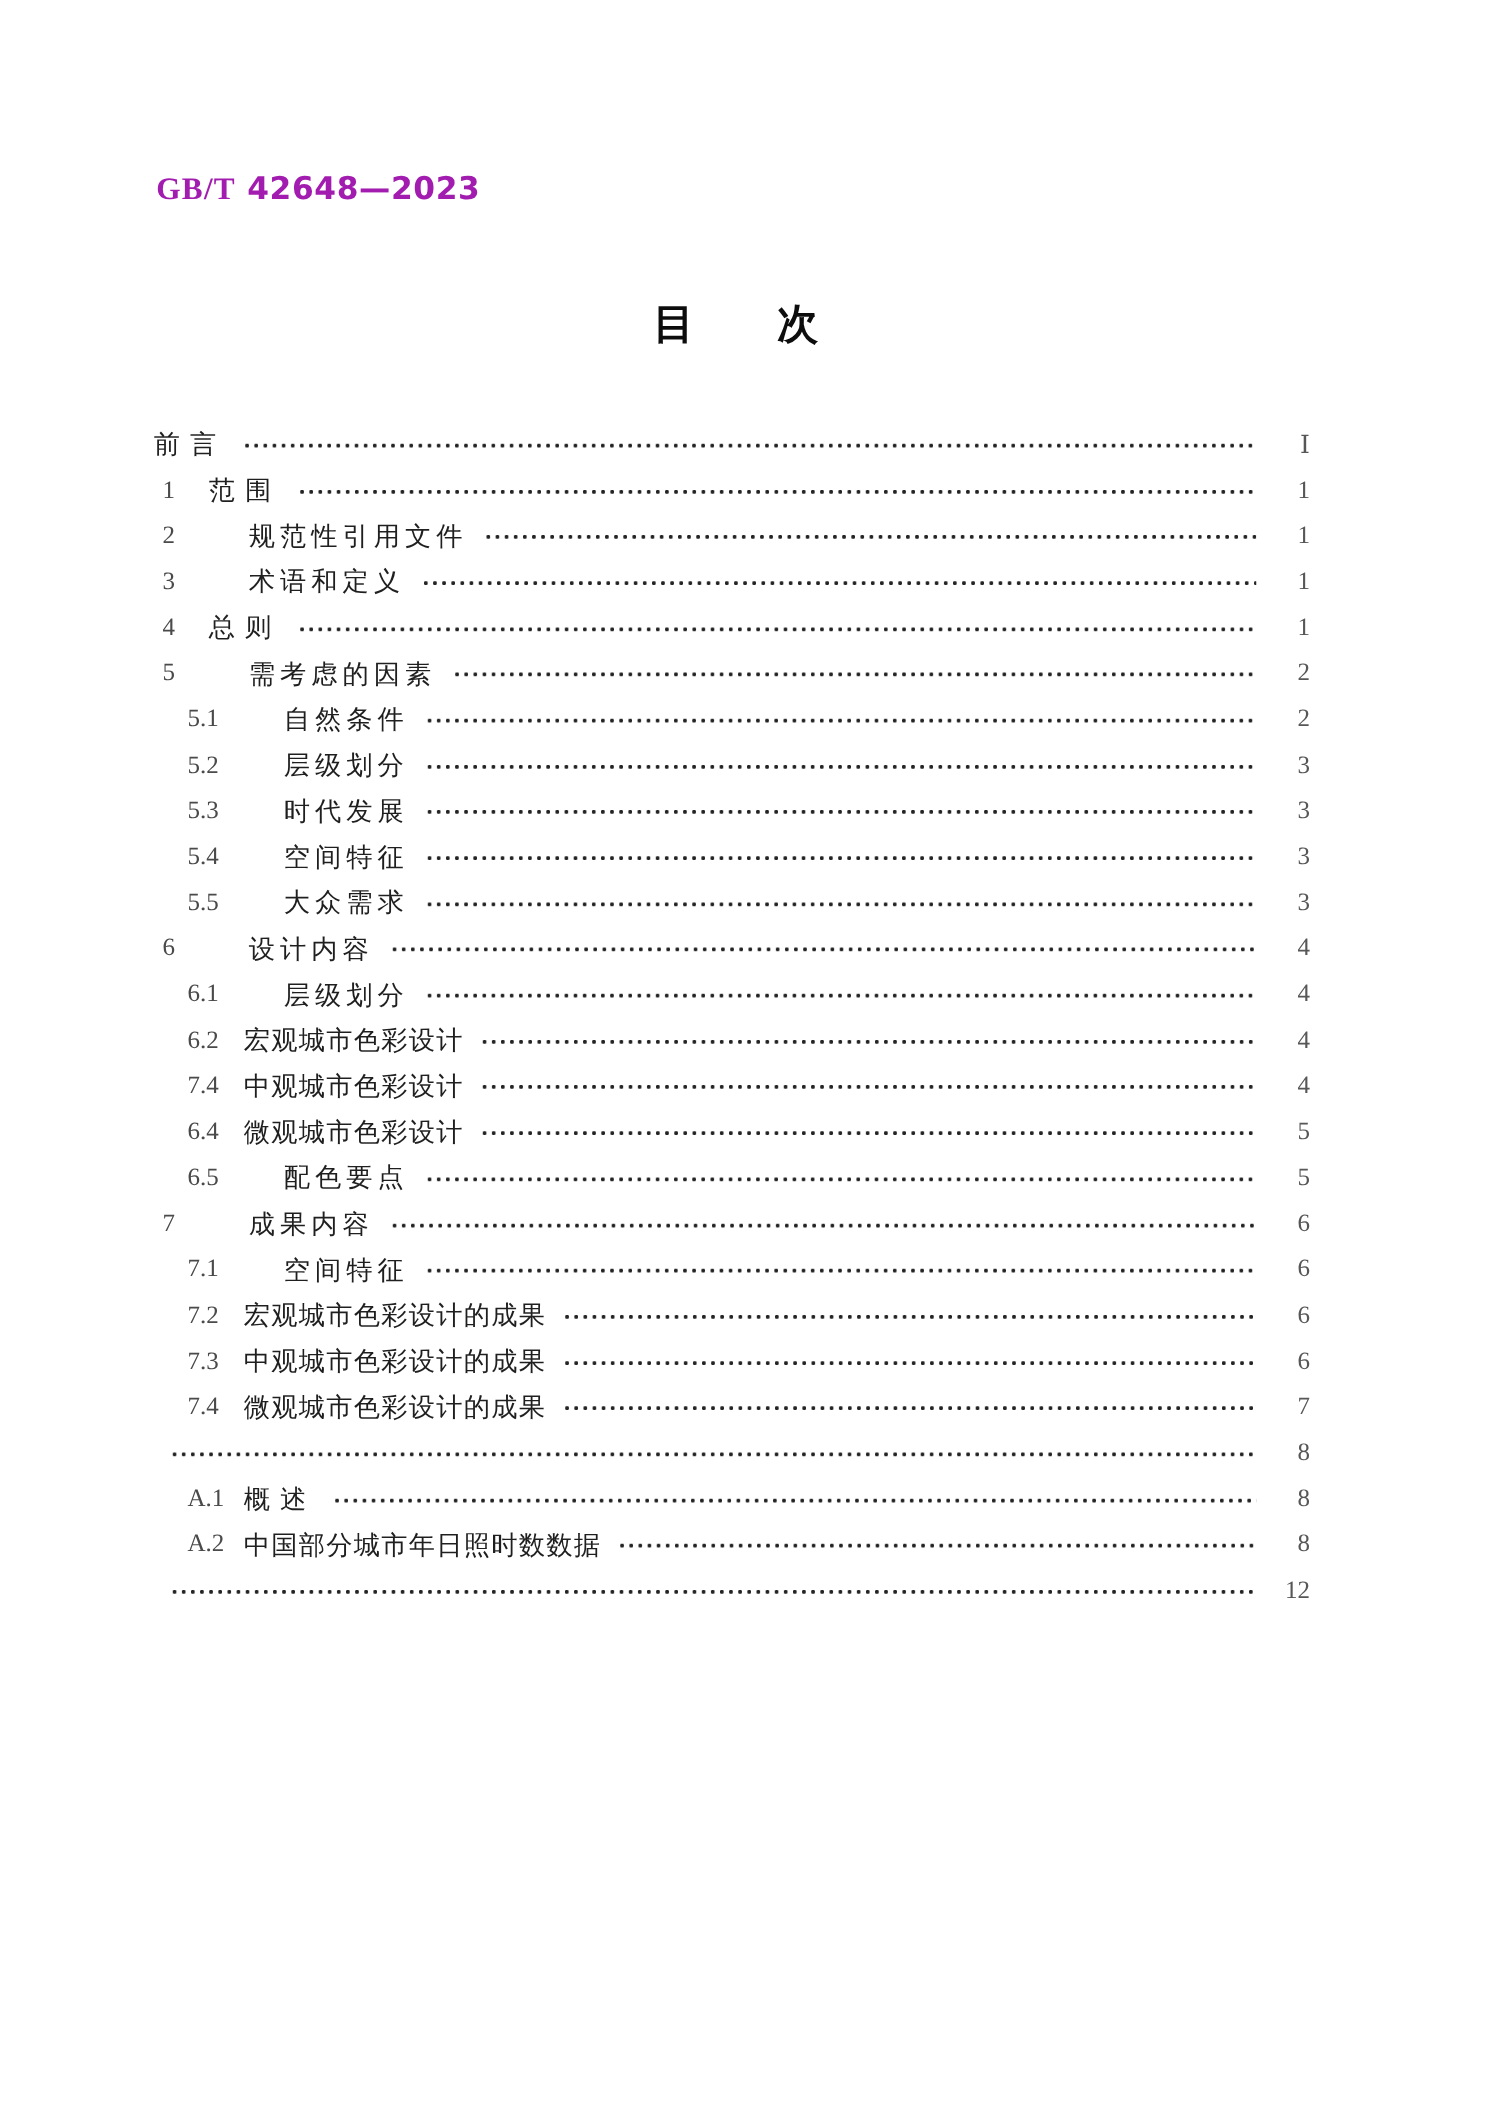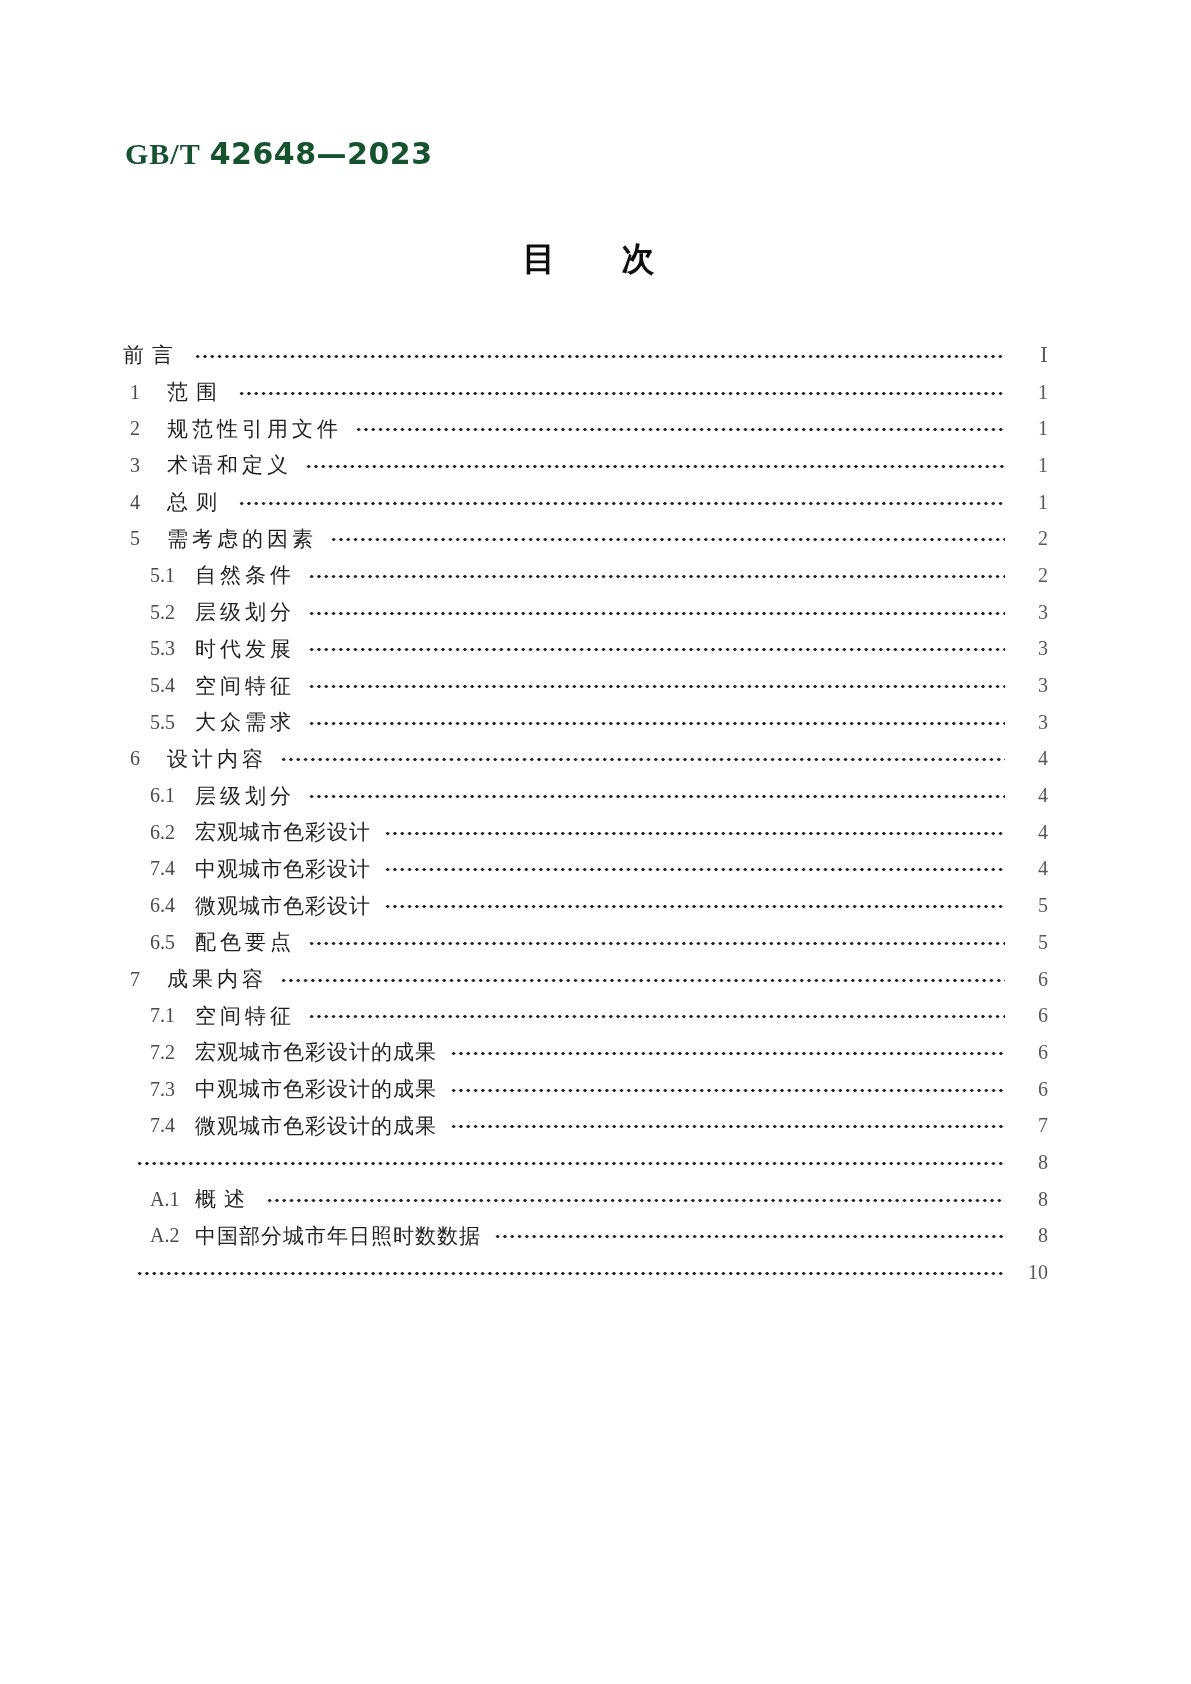--- a/index.html
+++ b/index.html
@@ -9,23 +9,23 @@
     height: 1684px;
     background: #ffffff;
     font-family: "Liberation Serif", "DejaVu Serif", serif;
     color: #1f1f1f;
     overflow: hidden;
   }
   .doc-header {
     position: absolute;
     left: 125px;
     top: 136px;
-    font-size: 30px;
+    font-size: 25px;
     white-space: nowrap;
-    color: #14532d;
+    color: #a21caf;
   }
   .doc-header .code {
     font-family: "Liberation Serif", "DejaVu Serif", serif;
     font-weight: bold;
     letter-spacing: 1px;
   }
   .doc-header .numpart {
     font-family: "DejaVu Sans", "Liberation Sans", sans-serif;
     font-weight: 600;
     margin-left: 9px;
@@ -65,21 +65,21 @@
     font-size: 20px;
     color: #4a4a4a;
   }
   .toc-row.lv1 .num { width: 44px; padding-left: 7px; }
   .toc-row.lv2 .num { width: 72px; padding-left: 27px; }
   .toc-row .label {
     flex: none;
     color: #1f1f1f;
     letter-spacing: 1px;
   }
-  .toc-row .label.mid-spacing  { letter-spacing: 4px; }
+  .toc-row .label.mid-spacing  { letter-spacing: 4px; margin-left: 32px; }
   .toc-row .label.wide-spacing { letter-spacing: 8px; }
   .toc-row .dots {
     flex: 1;
     height: 9px;
     margin: 2px 13px 0 13px;
     background-image: radial-gradient(circle, #242424 1.45px, transparent 1.75px);
     background-size: 7.3px 9px;
     background-repeat: repeat-x;
     background-position: left center;
   }
@@ -252,17 +252,17 @@
   </div>
       <div class="toc-row lv2">
     <span class="num">A.2</span>
     <span class="label">中国部分城市年日照时数数据</span>
     <span class="dots"></span>
     <span class="pagenum">8</span>
   </div>
       <div class="toc-row lv0">
 
     <span class="dots"></span>
-    <span class="pagenum">10</span>
+    <span class="pagenum">12</span>
   </div>
     </div>
 
 </div>
 
 </body></html>

